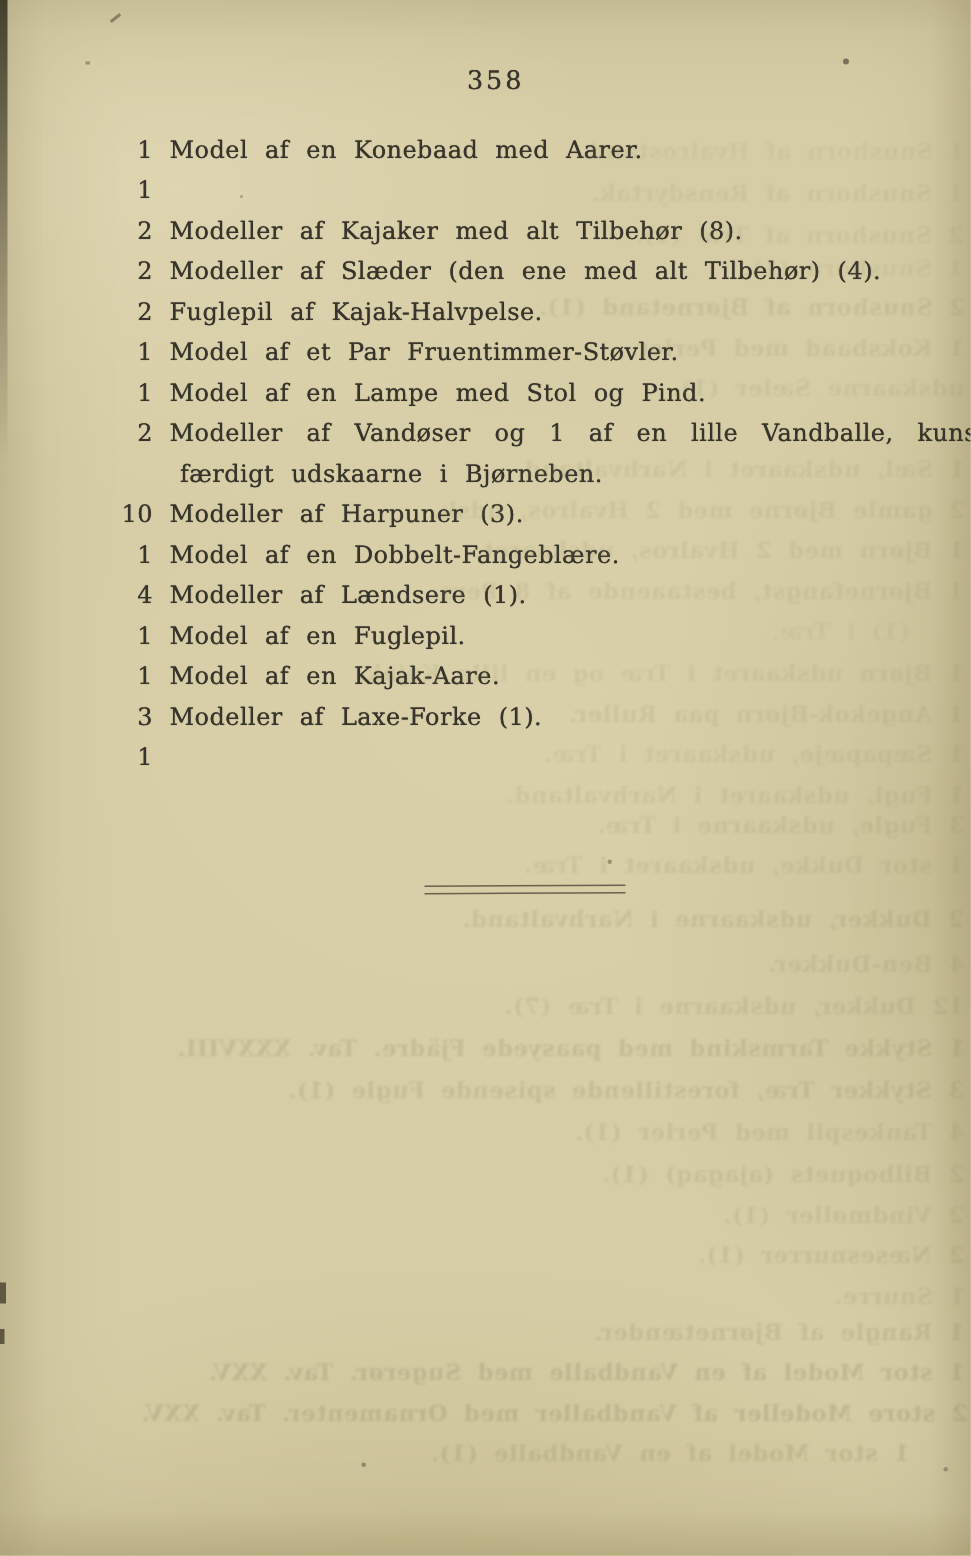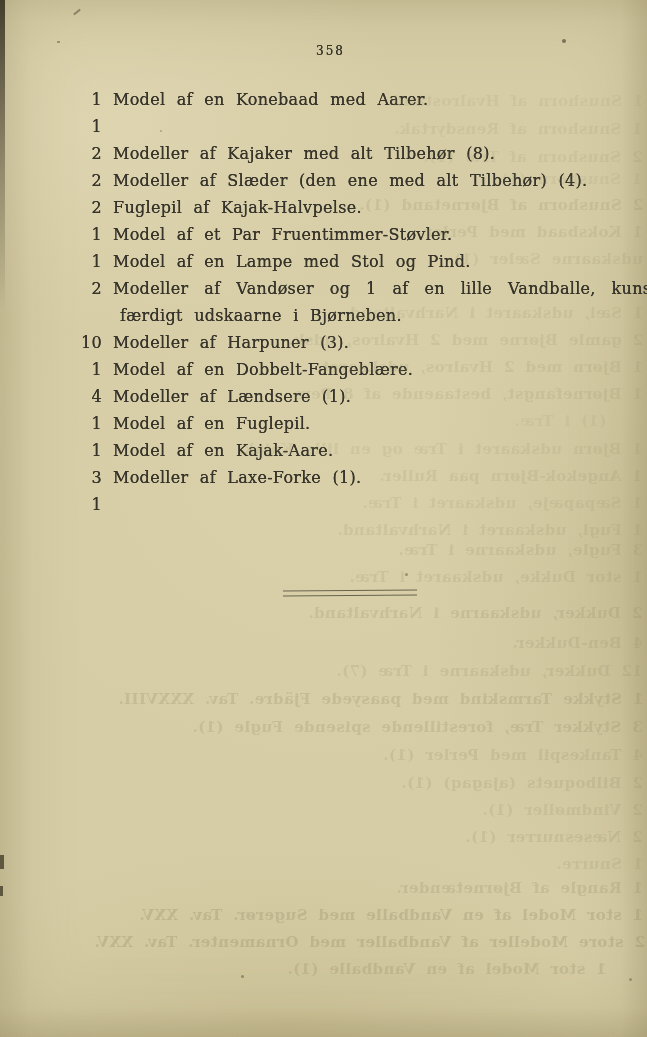--- a/index.html
+++ b/index.html
@@ -32,21 +32,21 @@
   }
   .binding-shadow{
     position:absolute;left:0;top:0;width:5px;height:310px;pointer-events:none;
     background:linear-gradient(to bottom, rgba(48,42,28,0.85), rgba(48,42,28,0.35) 55%, rgba(48,42,28,0));
   }
   .binding-mark{position:absolute;left:0;background:rgba(52,46,30,0.7);pointer-events:none;}
 
   .page-number{
     position:absolute;top:44px;left:14px;width:633px;
     text-align:center;
-    font-size:12px;letter-spacing:2px;
+    font-size:17px;letter-spacing:2px;
     text-shadow:0 0 0.5px currentColor;
   }
   .catalog{
     position:absolute;top:86px;left:68px;right:28px;
     list-style:none;margin:0;padding:0;
     font-size:16px;letter-spacing:0.3px;
   }
   .row{
     display:flex;height:27px;line-height:27px;
     white-space:nowrap;

